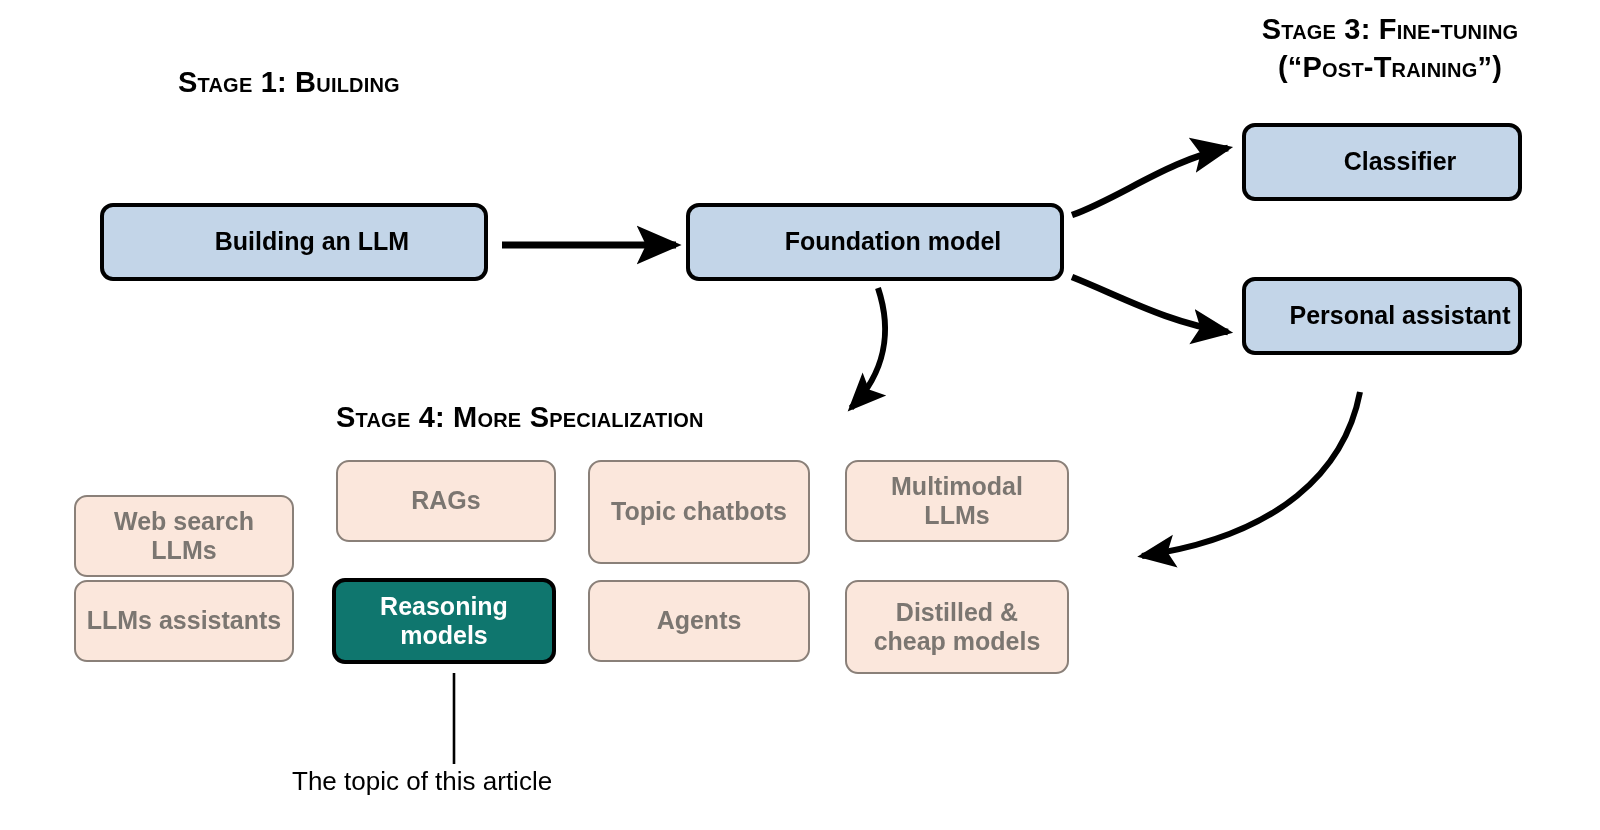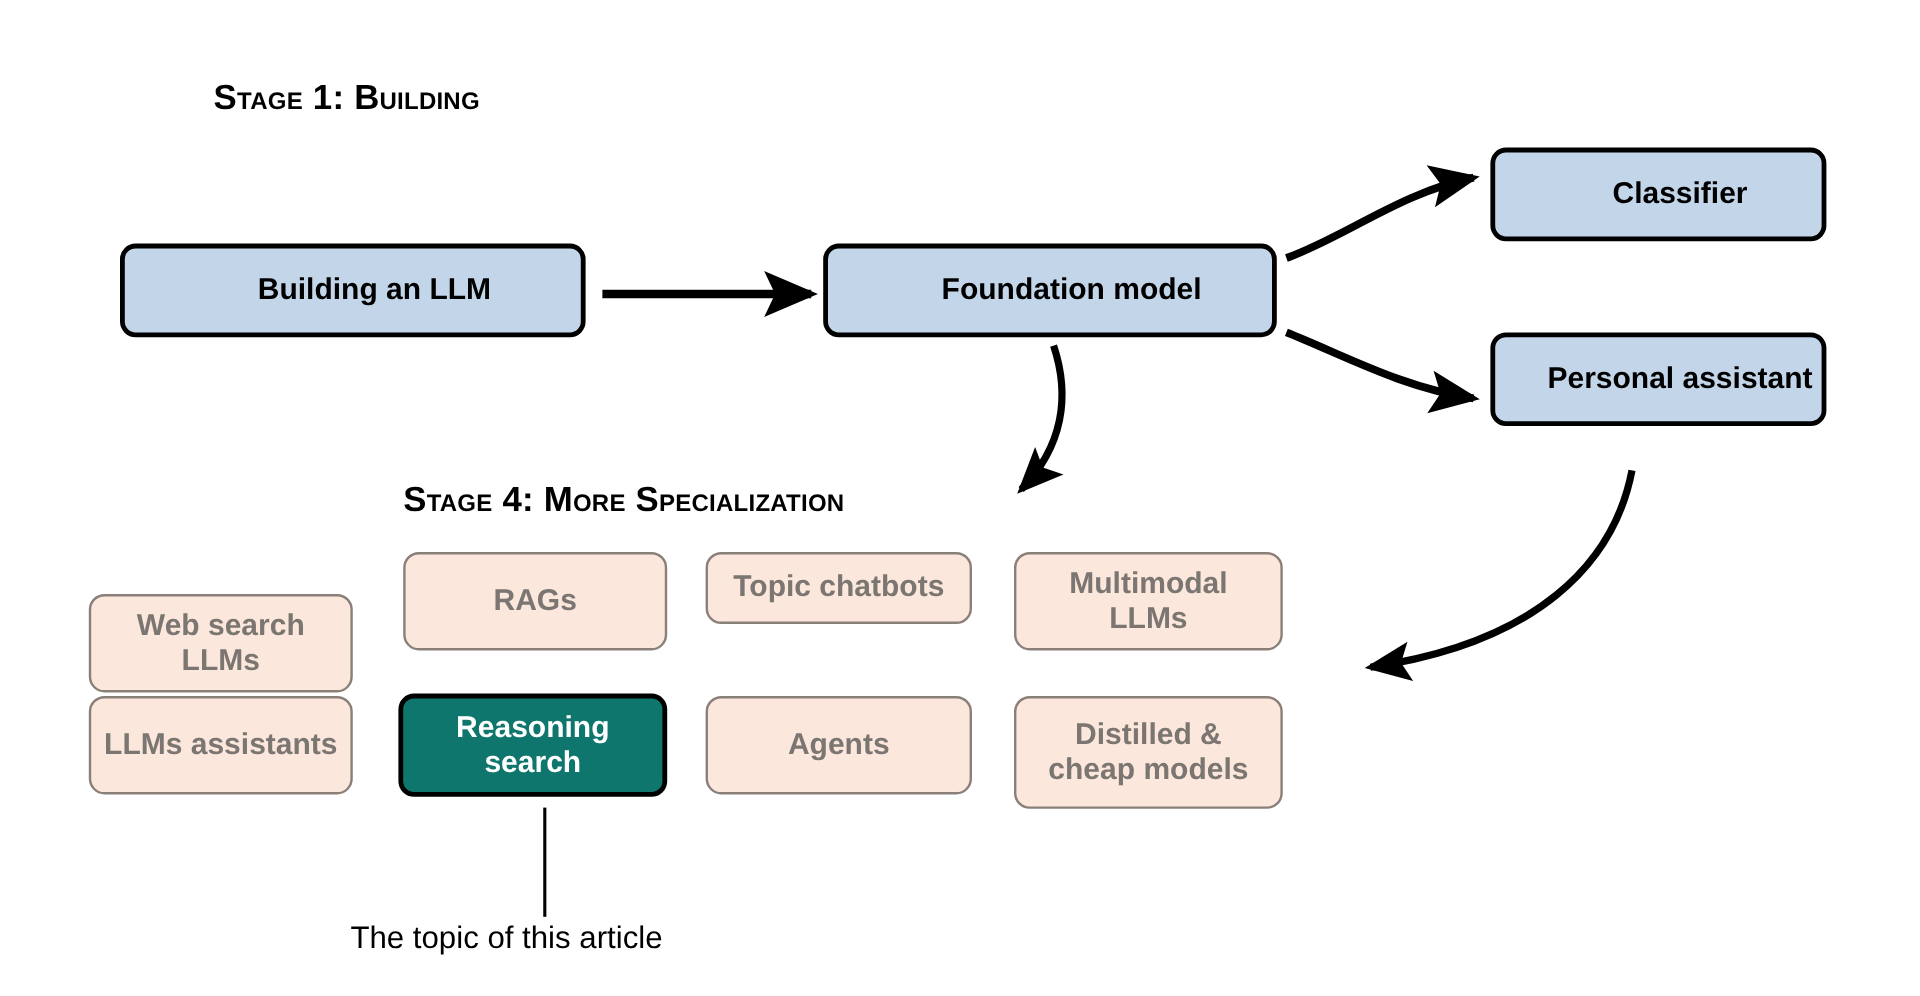--- a/index.html
+++ b/index.html
@@ -102,20 +102,24 @@
     <path d="M878,288 C892,330 886,372 851,408" fill="none" stroke="#000000" stroke-width="6" marker-end="url(#ah)"></path>
 
     <path d="M1360,392 C1345,470 1280,536 1142,556" fill="none" stroke="#000000" stroke-width="6" marker-end="url(#ah)"></path>
 
     <line x1="454" y1="673" x2="454" y2="764" stroke="#000000" stroke-width="2.6"></line>
   </svg>
 
   <div class="stage-heading" style="left:178px; top:63px;">Stage 1: Building</div>
 
 
+  <div class="stage-heading center" style="left:1190px; top:10px; width:400px;">
+    <div>Stage 3: Fine-tuning</div>
+    <div>(“Post-Training”)</div>
+  </div>
 
   <div class="stage-heading" style="left:336px; top:398px;">Stage 4: More Specialization</div>
 
   <div class="node node-blue" style="left:100px; top:203px; width:388px; height:78px;">Building an LLM</div>
 
   <div class="node node-blue" style="left:686px; top:203px; width:378px; height:78px;">Foundation model</div>
 
   <div class="node node-blue" style="left:1242px; top:123px; width:280px; height:78px;">Classifier</div>
 
   <div class="node node-blue" style="left:1242px; top:277px; width:280px; height:78px;">Personal assistant</div>
@@ -126,21 +130,21 @@
       <div>LLMs</div>
     </div>
   </div>
 
   <div class="node node-pink" style="left:336px; top:460px; width:220px; height:82px;">
     <div>
       <div>RAGs</div>
     </div>
   </div>
 
-  <div class="node node-pink" style="left:588px; top:460px; width:222px; height:60px;">
+  <div class="node node-pink" style="left:588px; top:460px; width:222px; height:104px;">
     <div>
       <div>Topic chatbots</div>
     </div>
   </div>
 
   <div class="node node-pink" style="left:845px; top:460px; width:224px; height:82px;">
     <div>
       <div>Multimodal</div>
       <div>LLMs</div>
     </div>
@@ -148,21 +152,21 @@
 
   <div class="node node-pink" style="left:74px; top:580px; width:220px; height:82px;">
     <div>
       <div>LLMs assistants</div>
     </div>
   </div>
 
   <div class="node node-red" style="left:332px; top:578px; width:224px; height:86px;">
     <div>
       <div>Reasoning</div>
-      <div>search</div>
+      <div>models</div>
     </div>
   </div>
 
   <div class="node node-pink" style="left:588px; top:580px; width:222px; height:82px;">
     <div>
       <div>Agents</div>
     </div>
   </div>
 
   <div class="node node-pink" style="left:845px; top:580px; width:224px; height:94px;">

